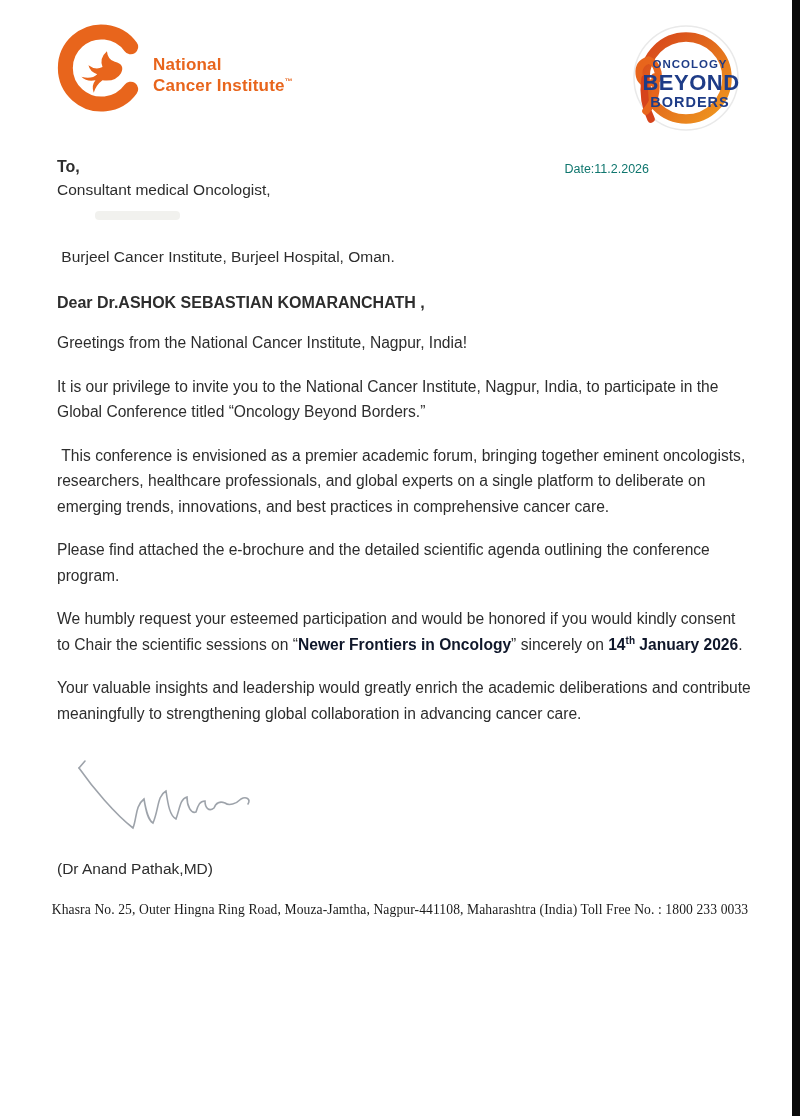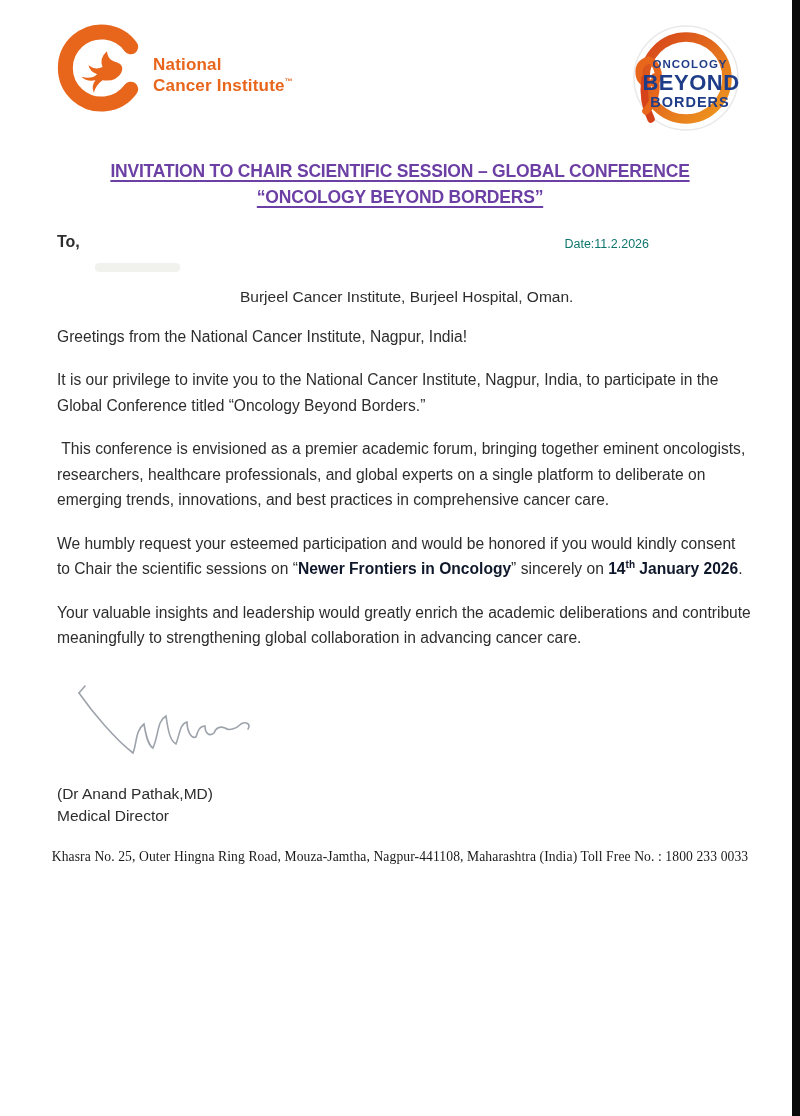--- a/index.html
+++ b/index.html
@@ -46,21 +46,21 @@
     margin-top:22px;
   }
   .to-label{font-weight:bold;font-size:16px;}
   .date{font-size:12.5px;color:#0f766e;margin-right:103px;margin-top:4px;}
   .recipient-name{font-weight:bold;font-size:16.5px;margin-top:14px;letter-spacing:.1px;}
   .recipient-role{font-size:15.5px;margin-top:5px;}
   .smudge{
     width:85px;height:9px;background:#ededea;border-radius:4px;
     margin:12px 0 0 38px;opacity:.8;
   }
-  .recipient-aff{font-size:15.5px;margin-top:16px;white-space:pre-wrap;text-align:center;}
+  .recipient-aff{font-size:15.5px;margin-top:28px;white-space:pre-wrap;}
   .salutation{font-weight:bold;font-size:16px;margin-top:28px;}
   .para{
     font-size:15.6px;line-height:25.5px;margin-top:18px;
     white-space:pre-wrap;color:#2d2d2d;
   }
   .para b{font-weight:bold;color:#0f172a;}
   sup{font-size:10px;line-height:0;}
   
   .sig-wrap{margin:28px 0 0 0;height:92px;}
   .sig-name{font-size:15.5px;margin-top:14px;}
@@ -111,51 +111,49 @@
           <path d="M27 55 q-3 22 6 40" fill="none" stroke="#d6431b" stroke-width="7.5" stroke-linecap="round"></path>
           <path d="M37 53 q4 20 -9 34" fill="none" stroke="#e8651c" stroke-width="7.5" stroke-linecap="round"></path>
         </g>
         <text class="obb-text" x="72" y="44" text-anchor="middle" font-size="11.5" font-weight="bold" letter-spacing="1" fill="#1e3c87">ONCOLOGY</text>
         <text class="obb-text" x="73" y="66" text-anchor="middle" font-size="22" font-weight="bold" letter-spacing="0.5" fill="#1e3c87">BEYOND</text>
         <text class="obb-text" x="72" y="83" text-anchor="middle" font-size="14.5" font-weight="bold" letter-spacing="1" fill="#1e3c87">BORDERS</text>
       </svg>
     </div>
   </div>
 
-  <div class="title-block">
-    <div class="tline">INVITATION TO CHAIR SCIENTIFIC SESSION – GLOBAL CONFERENCE</div>
-    <div class="tline">“ONCOLOGY BEYOND BORDERS”</div>
-  </div>
 
   <div class="content">
 
     <div class="meta-row">
       <span class="to-label">To,</span>
       <span class="date">Date:11.2.2026</span>
     </div>
 
+    <div class="recipient-role">Consultant medical Oncologist,</div>
     <div class="smudge"></div>
     <div class="recipient-aff"> Burjeel Cancer Institute, Burjeel Hospital, Oman.</div>
 
+    <div class="salutation">Dear Dr.ASHOK SEBASTIAN KOMARANCHATH ,</div>
 
     <div class="para">Greetings from the National Cancer Institute, Nagpur, India!</div>
     <div class="para">It is our privilege to invite you to the National Cancer Institute, Nagpur, India, to participate in the Global Conference titled “Oncology Beyond Borders.”</div>
     <div class="para"> This conference is envisioned as a premier academic forum, bringing together eminent oncologists, researchers, healthcare professionals, and global experts on a single platform to deliberate on emerging trends, innovations, and best practices in comprehensive cancer care.</div>
+    <div class="para">Please find attached the e-brochure and the detailed scientific agenda outlining the conference program.</div>
 
     <div class="para"><span>We humbly request your esteemed participation and would be honored if you would kindly consent to Chair the scientific sessions on “</span><b>Newer Frontiers in Oncology</b><span>” sincerely on </span><b>14</b><b><sup>th</sup></b><b> January 2026</b><span>.</span></div>
 
     <div class="para">Your valuable insights and leadership would greatly enrich the academic deliberations and contribute meaningfully to strengthening global collaboration in advancing cancer care.</div>
 
     <div class="sig-wrap">
       <svg width="210" height="92" viewBox="0 0 210 92">
         <g fill="none" stroke="#8d939c" stroke-width="1.6" stroke-linecap="round" opacity="0.85">
           <path d="M22 14 l6 -7"></path>
           <path d="M22 14 C36 34 58 60 76 74 C80 64 78 52 87 45 C89 57 91 66 96 69 C102 55 100 42 109 37 C111 51 113 62 119 65 C123 54 123 45 130 43 C130 52 134 60 139 58 C141 51 143 47 148 47 C148 54 152 58 157 54 C159 49 163 47 168 49 C172 52 179 50 184 45 C189 42 194 45 191 50"></path>
         </g>
       </svg>
     </div>
 
     <div class="sig-name">(Dr Anand Pathak,MD)</div>
-    <div class="sig-title">Medical Director</div>
   </div>
 
   <div class="footer">Khasra No. 25, Outer Hingna Ring Road, Mouza-Jamtha, Nagpur-441108, Maharashtra (India) Toll Free No. : 1800 233 0033</div>
 </div>
 
 </body></html>

